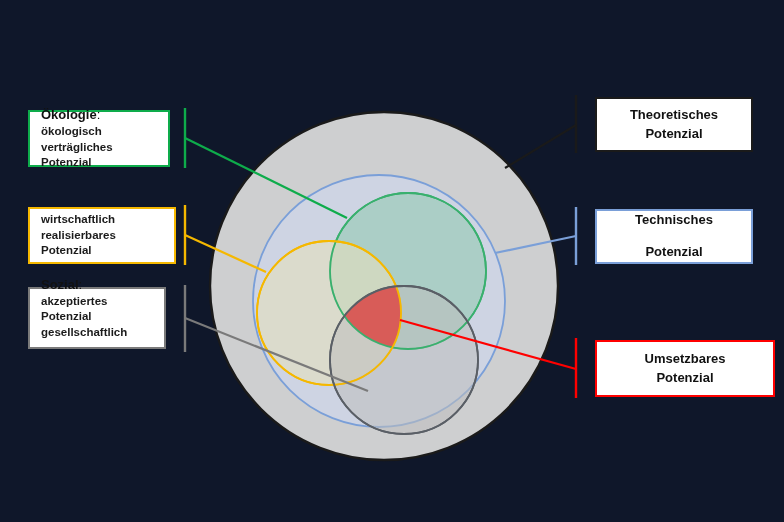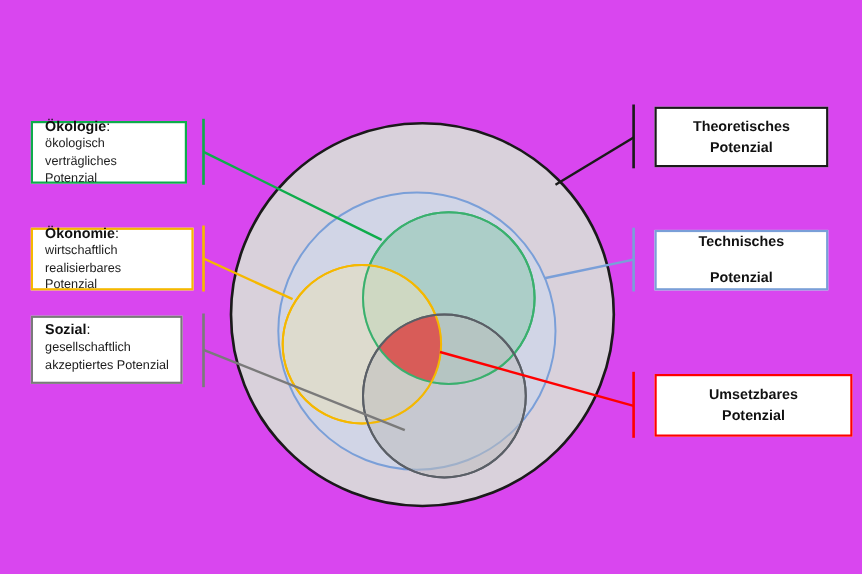--- a/index.html
+++ b/index.html
@@ -10,21 +10,21 @@
   body {
     width: 784px;
     height: 522px;
     font-family: "Liberation Sans", sans-serif;
     overflow: hidden;
   }
   #stage {
     position: relative;
     width: 784px;
     height: 522px;
-    background: #d946ef;
+    background: #0f172a;
   }
   svg#canvas {
     position: absolute;
     left: 0;
     top: 0;
     width: 784px;
     height: 522px;
   }
   .label-box {
     position: absolute;
@@ -45,21 +45,21 @@
     font-weight: bold;
     color: #111111;
     line-height: 1.32;
     margin-bottom: 1px;
   }
   .lb-left .lb-title .colon {
     font-weight: normal;
   }
   .lb-left .lb-sub {
     font-size: 11.5px;
-    font-weight: normal;
+    font-weight: bold;
     color: #1b1b1b;
     line-height: 1.34;
   }
   .lb-right {
     border-width: 2px;
     border-style: solid;
     align-items: center;
     text-align: center;
   }
   .lb-right .lb-line {
@@ -127,33 +127,30 @@
 
   <div class="label-box lb-left" id="box-oekologie" style="left: 28px; top: 110px; width: 142px; height: 57px; border-color: rgb(14, 172, 75);">
     <div class="lb-title">
       <span>Ökologie</span><span class="colon">:</span>
     </div>
     <div class="lb-sub">ökologisch verträgliches</div>
     <div class="lb-sub">Potenzial</div>
   </div>
 
   <div class="label-box lb-left" id="box-oekonomie" style="left: 28px; top: 207px; width: 148px; height: 57px; border-color: rgb(245, 184, 0);">
-    <div class="lb-title">
-      <span>Ökonomie</span><span class="colon">:</span>
-    </div>
     <div class="lb-sub">wirtschaftlich realisierbares</div>
     <div class="lb-sub">Potenzial</div>
   </div>
 
   <div class="label-box lb-left" id="box-sozial" style="left: 28px; top: 287px; width: 138px; height: 62px; border-color: rgb(122, 122, 122); justify-content: flex-end;">
     <div class="lb-title">
       <span>Sozial</span><span class="colon">:</span>
     </div>
+    <div class="lb-sub">akzeptiertes Potenzial</div>
     <div class="lb-sub">gesellschaftlich</div>
-    <div class="lb-sub">akzeptiertes Potenzial</div>
   </div>
 
   <div class="label-box lb-right" id="box-theoretisches" style="left: 595px; top: 97px; width: 158px; height: 55px; border-color: rgb(26, 26, 26);">
     <div class="lb-line">Theoretisches</div>
     <div class="lb-line">Potenzial</div>
   </div>
 
   <div class="label-box lb-right" id="box-technisches" style="left: 595px; top: 209px; width: 158px; height: 55px; border-color: rgb(122, 159, 216); justify-content: space-between;">
     <div class="lb-line">Technisches</div>
     <div class="lb-line">Potenzial</div>

